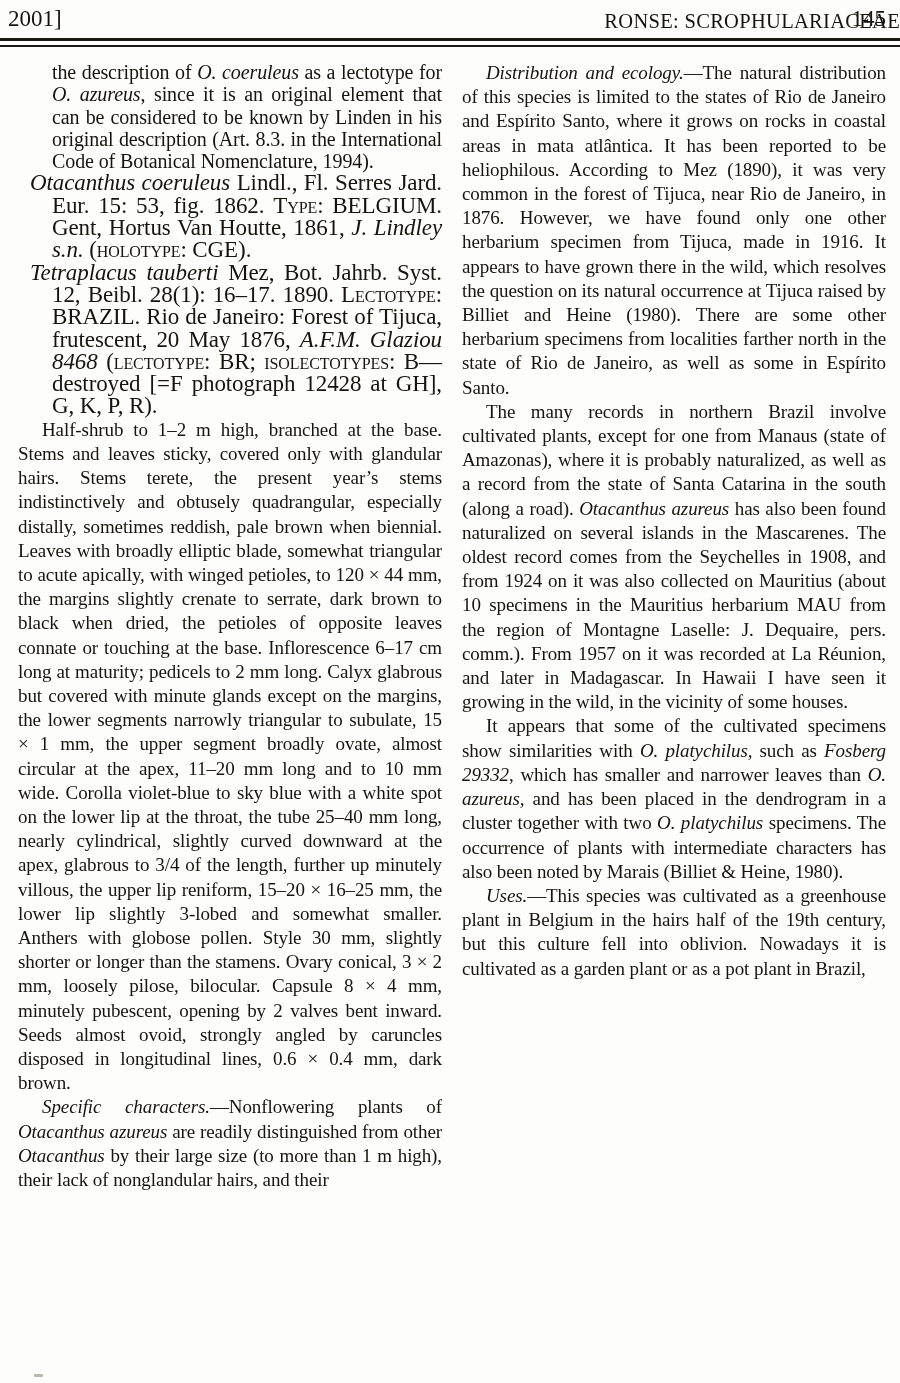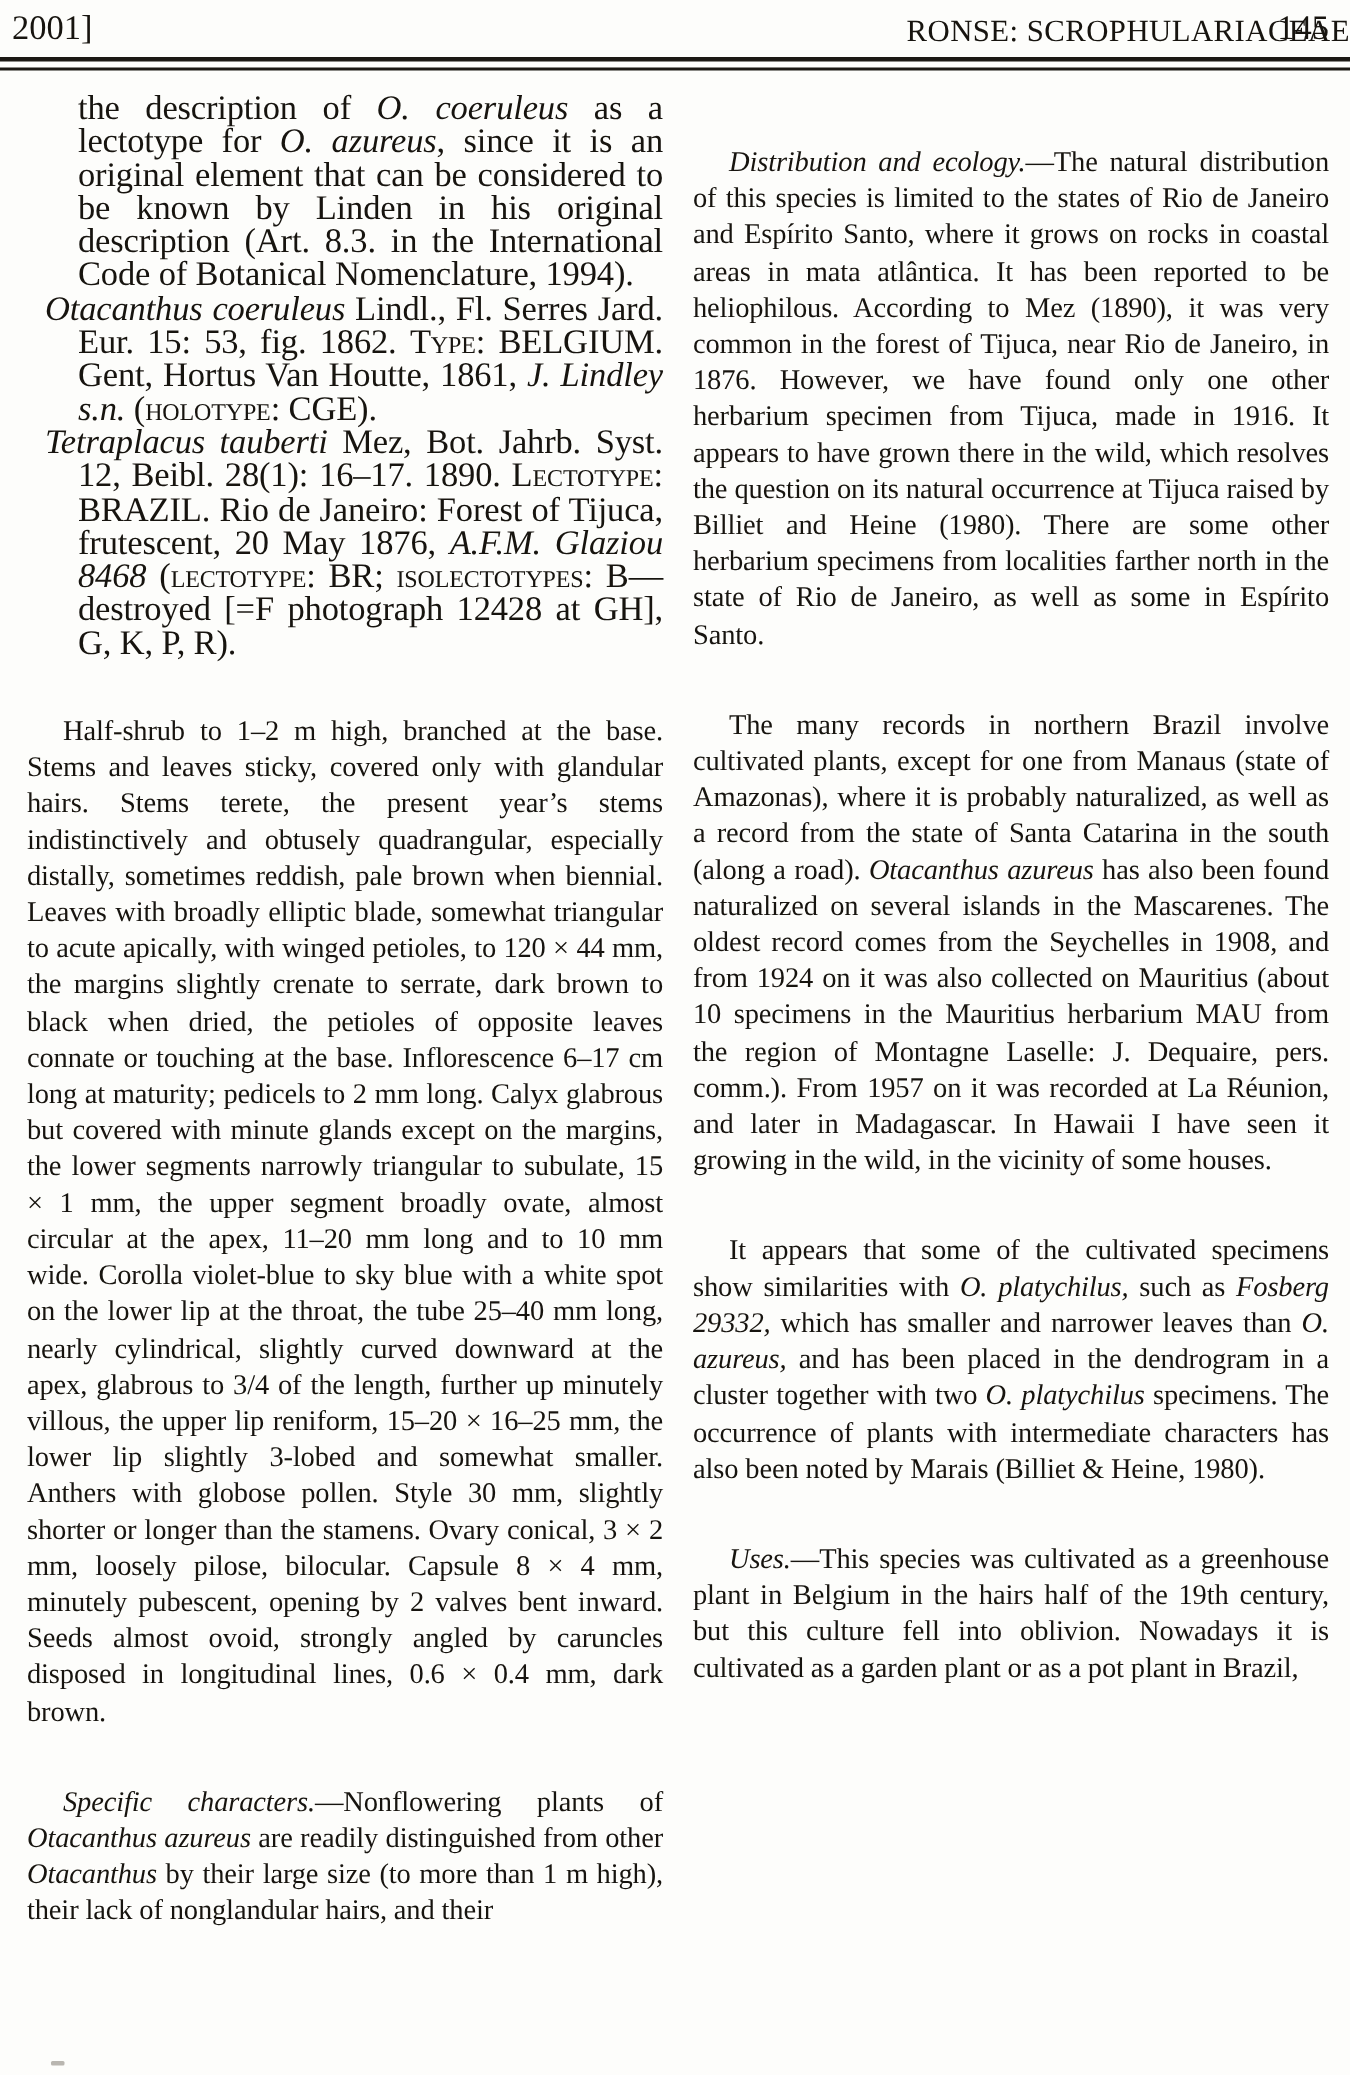--- a/index.html
+++ b/index.html
@@ -53,33 +53,33 @@
     text-align: justify;
     font-size: 19px;
     line-height: 24.2px;
     letter-spacing: -0.1px;
   }
   .blk { margin: 0; }
   
   .cont-indent {
     margin-left: 12px;
     padding-left: 22px;
-    font-size: 23px;
+    font-size: 20px;
     line-height: 22.3px;
   }
   
   .citation {
     margin-left: 12px;
     padding-left: 22px;
     text-indent: -22px;
     font-size: 23px;
     line-height: 22.3px;
   }
   
-  .body-indent { text-indent: 24px; margin-top: 36px; }
+  .body-indent { text-indent: 24px; }
   .body-noindent { text-indent: 0; }
   .i { font-style: italic; }
   .sc { font-variant: small-caps; }
   .scan-artifact {
     position: absolute;
     left: 34px; bottom: 6px;
     width: 9px; height: 3px;
     background: #b9b6b0;
     border-radius: 1px;
   }

